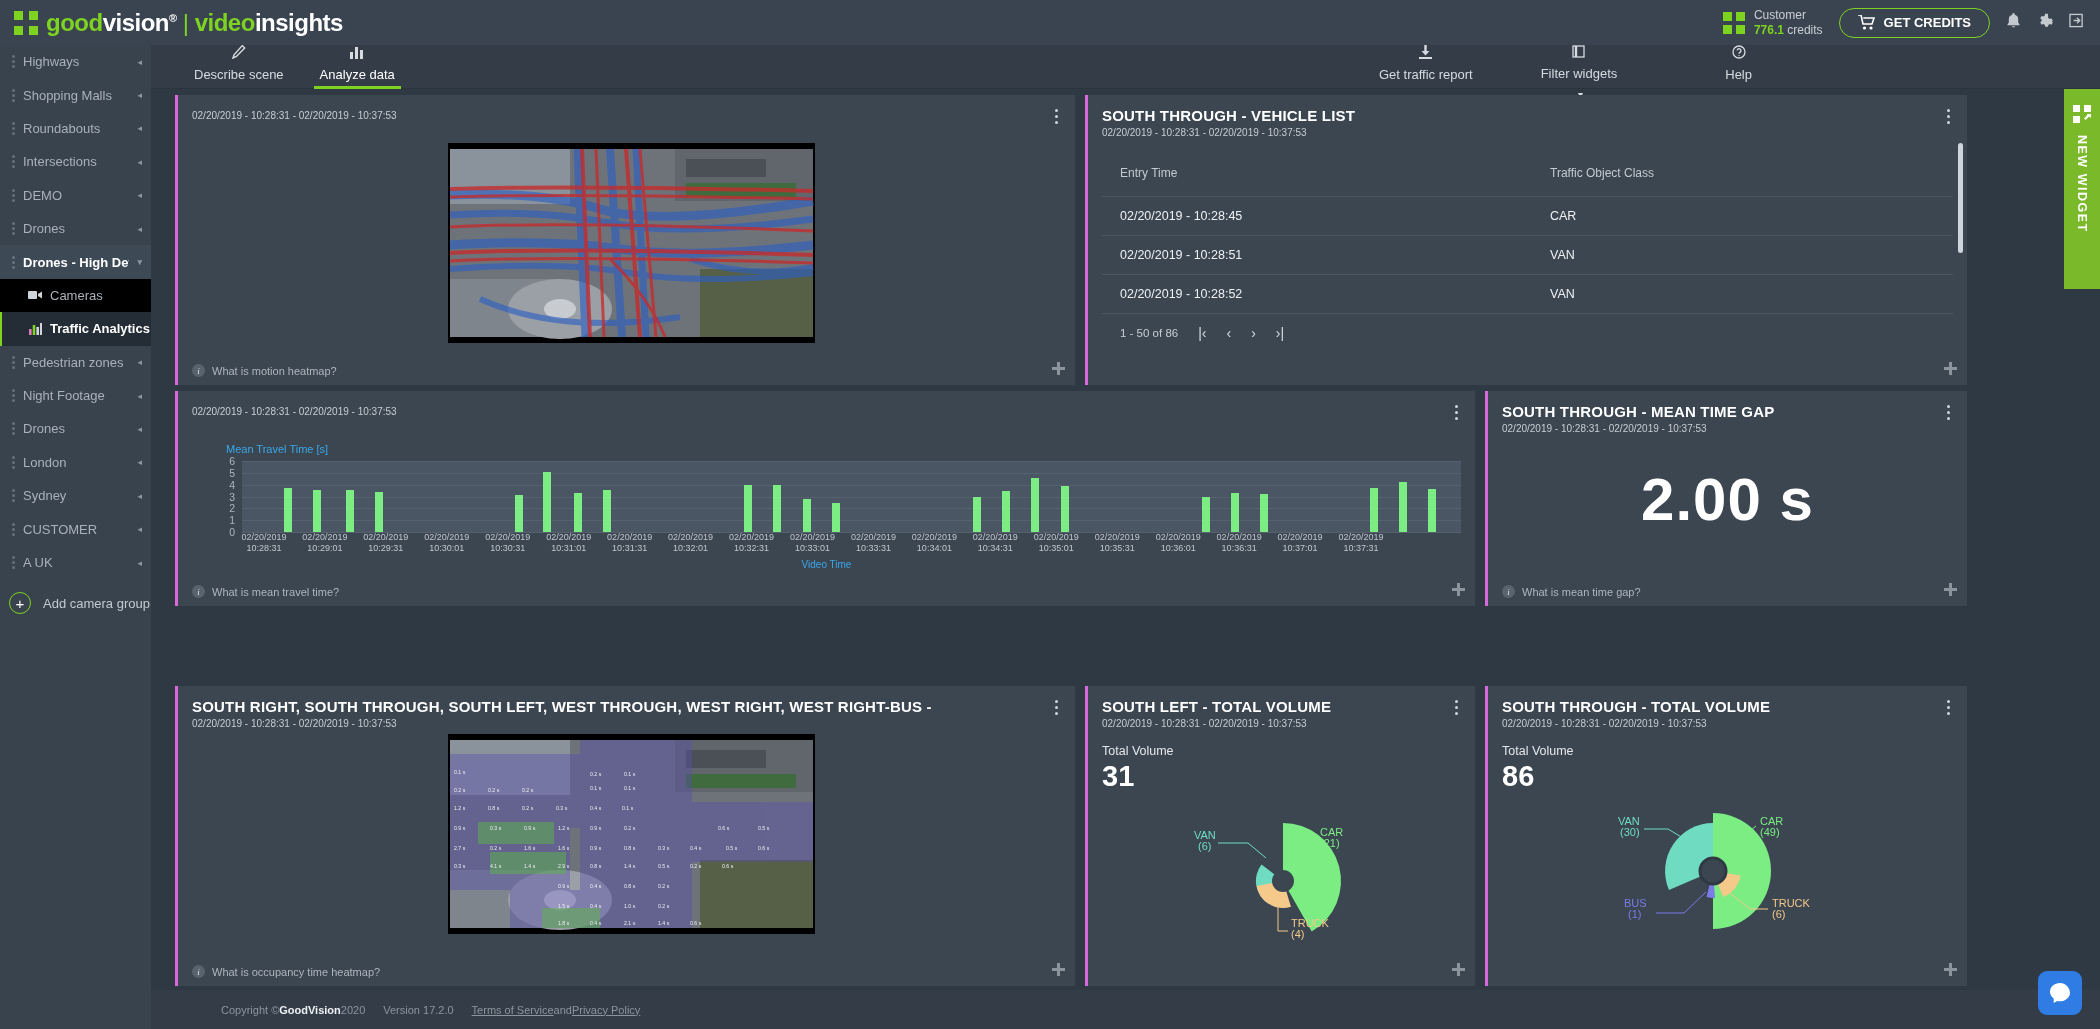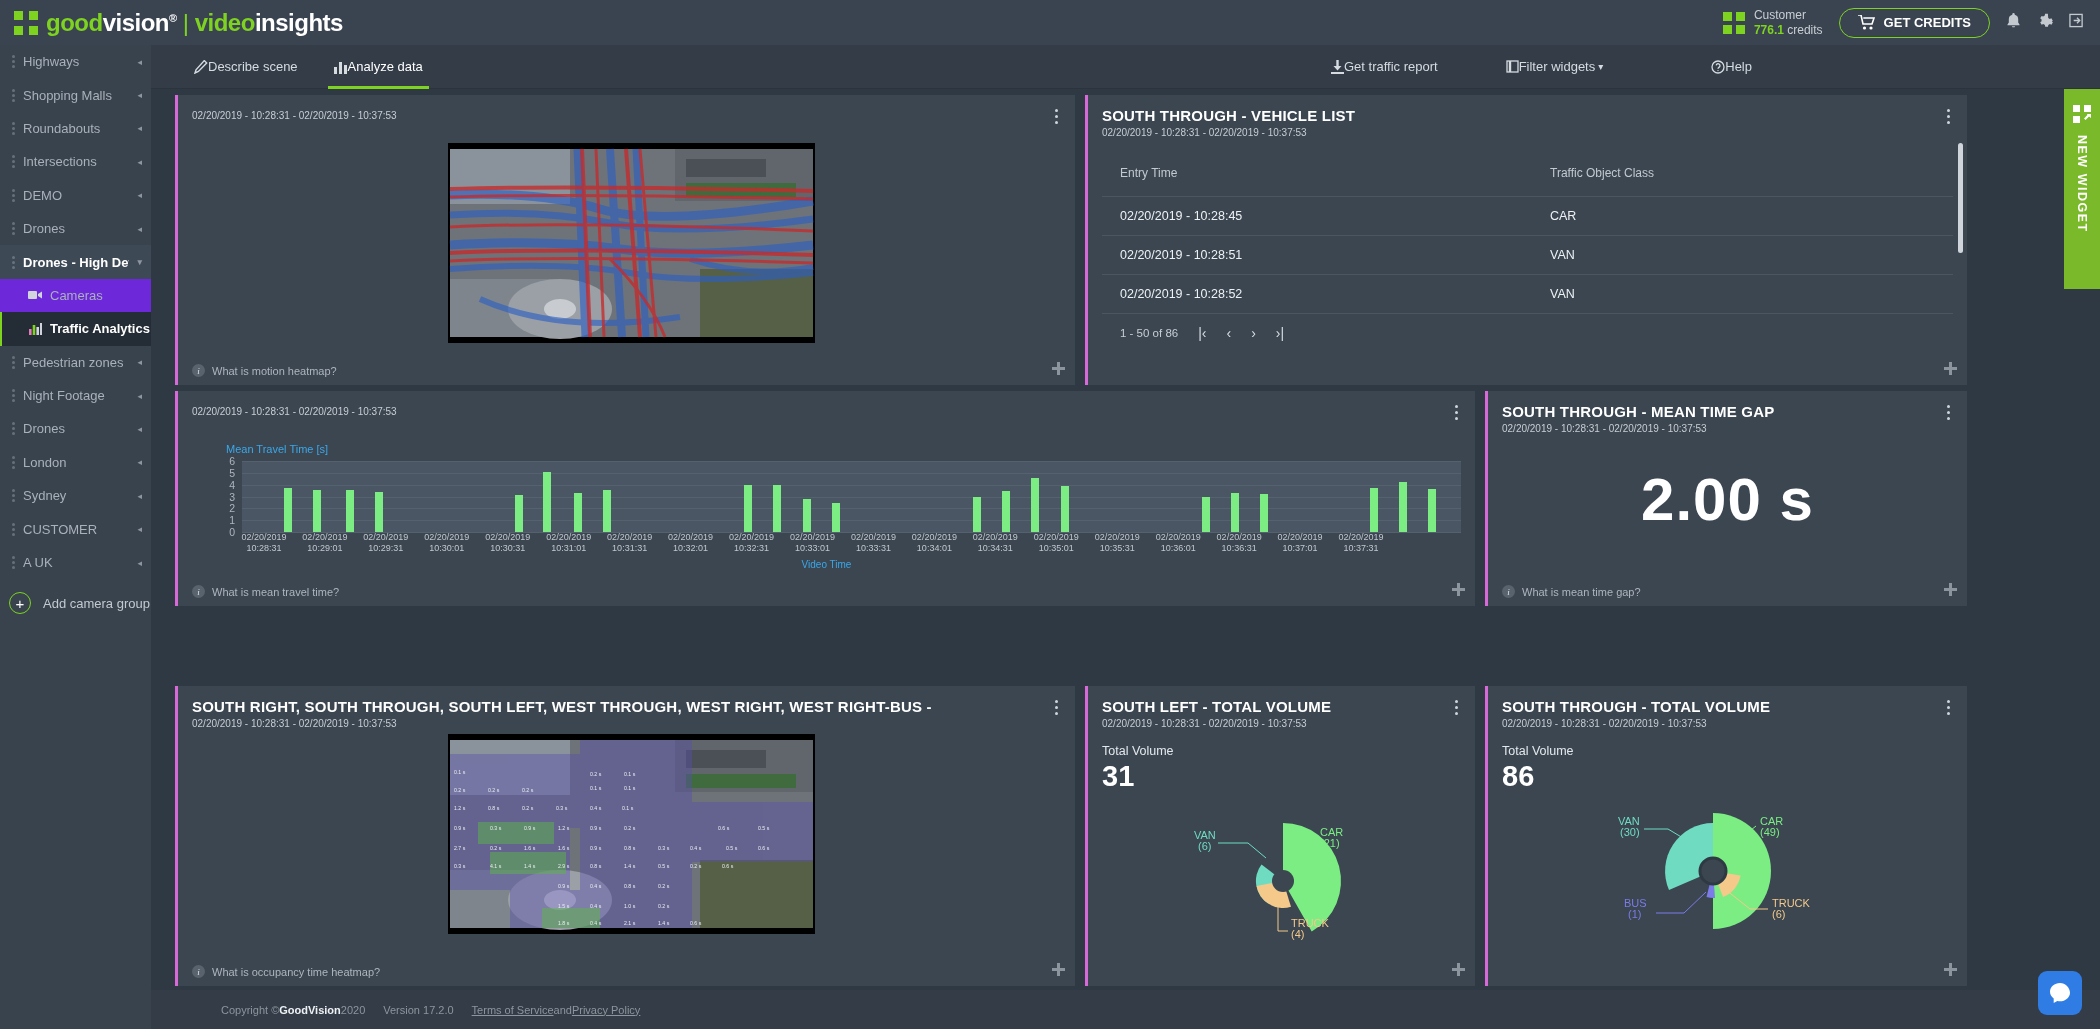--- a/index.html
+++ b/index.html
@@ -44,32 +44,32 @@
   }
   .sb-item{
     height:33.4px;display:flex;align-items:center;padding-left:12px;gap:8px;cursor:pointer;position:relative;
     font-size:13px;color:#a9b1ba;
   }
   .sb-item .dots{width:3px;height:13px;display:flex;flex-direction:column;justify-content:space-between;opacity:.55;}
   .sb-item .dots b{display:block;width:3px;height:3px;background:#8d959e;border-radius:50%;}
   .sb-item .lbl{flex:1;white-space:nowrap;overflow:hidden;}
   .sb-item .arr{font-size:9px;color:#8d959e;margin-right:9px;}
   .sb-item.active-group{background:#3e4956;color:#fff;font-weight:bold;}
-  .sb-item.sub{padding-left:28px;background:#6d28d9;}
+  .sb-item.sub{padding-left:28px;background:#000000;}
   .sb-item.sub.sel{background:#242c35;color:#fff;font-weight:bold;}
   .sb-item.sub.sel:before{content:"";position:absolute;left:0;top:0;width:2px;height:100%;background:#7ed321;}
   .sb-ic{width:14px;height:13px;display:inline-flex;align-items:center;justify-content:center;color:#cfd5db;font-size:12px;}
   .addgrp{display:flex;align-items:center;gap:12px;padding-left:9px;height:48px;cursor:pointer;color:#c3c9cf;font-size:13px;}
   .plus{width:22px;height:22px;border:1.5px solid #7ed321;border-radius:50%;display:flex;align-items:center;justify-content:center;color:#fff;font-size:15px;line-height:1;}
   
   .toolbar{
     position:absolute;left:151px;top:45px;width:1949px;height:44px;background:#333c47;
     display:flex;align-items:center;border-bottom:1px solid #2b343d;
   }
-  .tb-item{display:flex;align-items:center;gap:0;height:44px;padding:0 18px;color:#d6dbe0;font-size:13px;cursor:pointer;position:relative;}
+  .tb-item{display:flex;align-items:center;gap:8px;height:44px;padding:0 18px;color:#d6dbe0;font-size:13px;cursor:pointer;position:relative;flex-direction:column;}
   .tb-item.active{color:#fff;}
   .tb-item.active:after{content:"";position:absolute;left:12px;right:12px;bottom:0;height:3px;background:#7ed321;}
   .tb-right{margin-left:auto;display:flex;align-items:center;padding-right:330px;}
   
   .canvas{position:absolute;left:151px;top:89px;width:1949px;height:940px;overflow:hidden;}
   .widget{position:absolute;background:#3b4651;border-left:3px solid #d76ad8;}
   .w-head{padding:12px 14px 0 14px;}
   .w-title{font-size:15px;font-weight:bold;color:#fff;letter-spacing:.2px;white-space:nowrap;overflow:hidden;text-overflow:ellipsis;}
   .w-sub{font-size:10px;color:#c8cdd3;margin-top:3px;}
   .kebab{position:absolute;right:12px;top:14px;width:14px;display:flex;flex-direction:column;align-items:center;gap:3px;cursor:pointer;}

